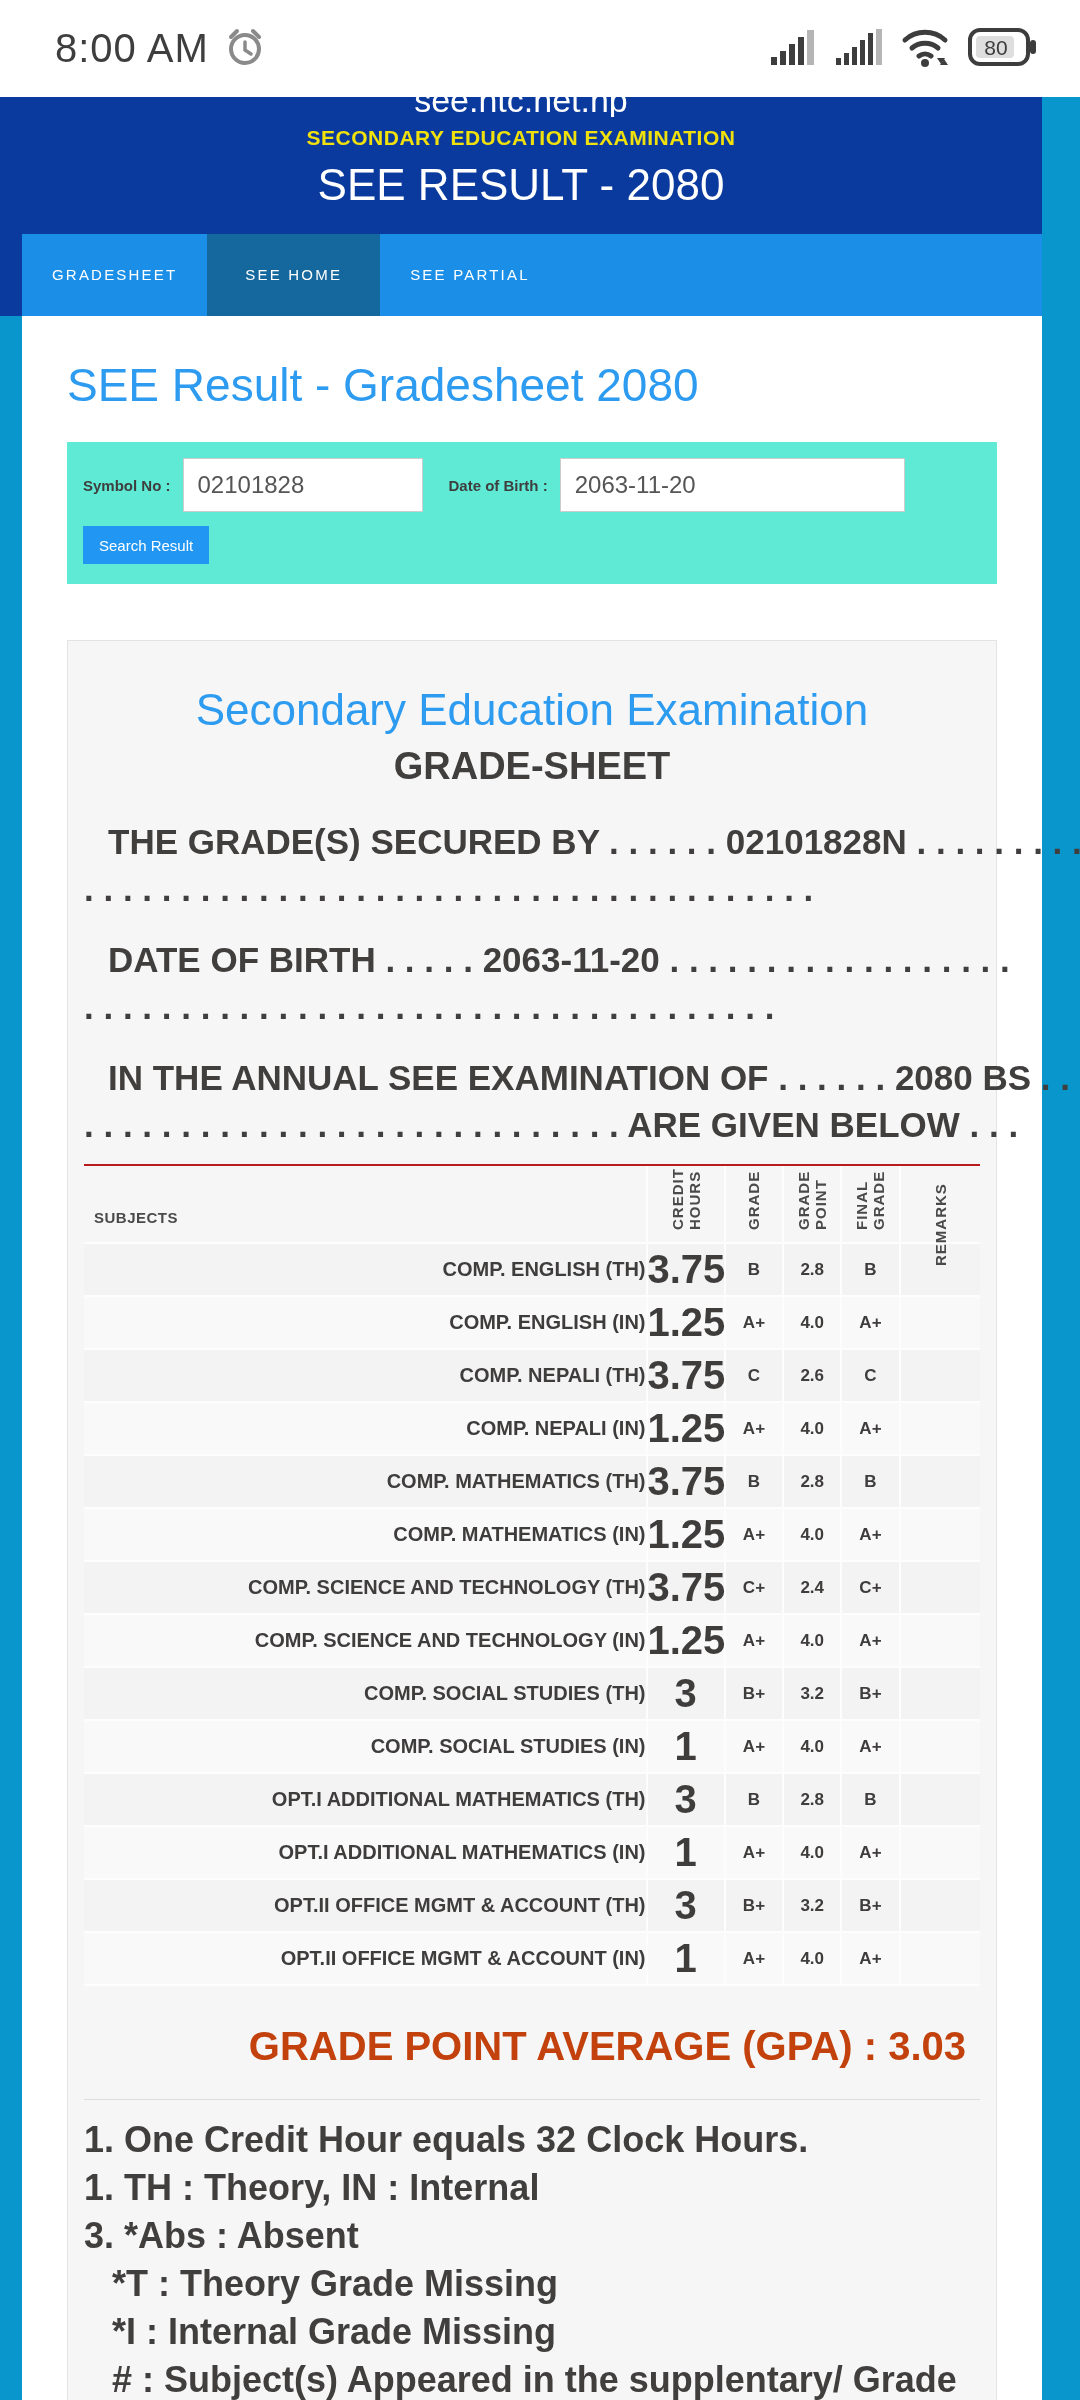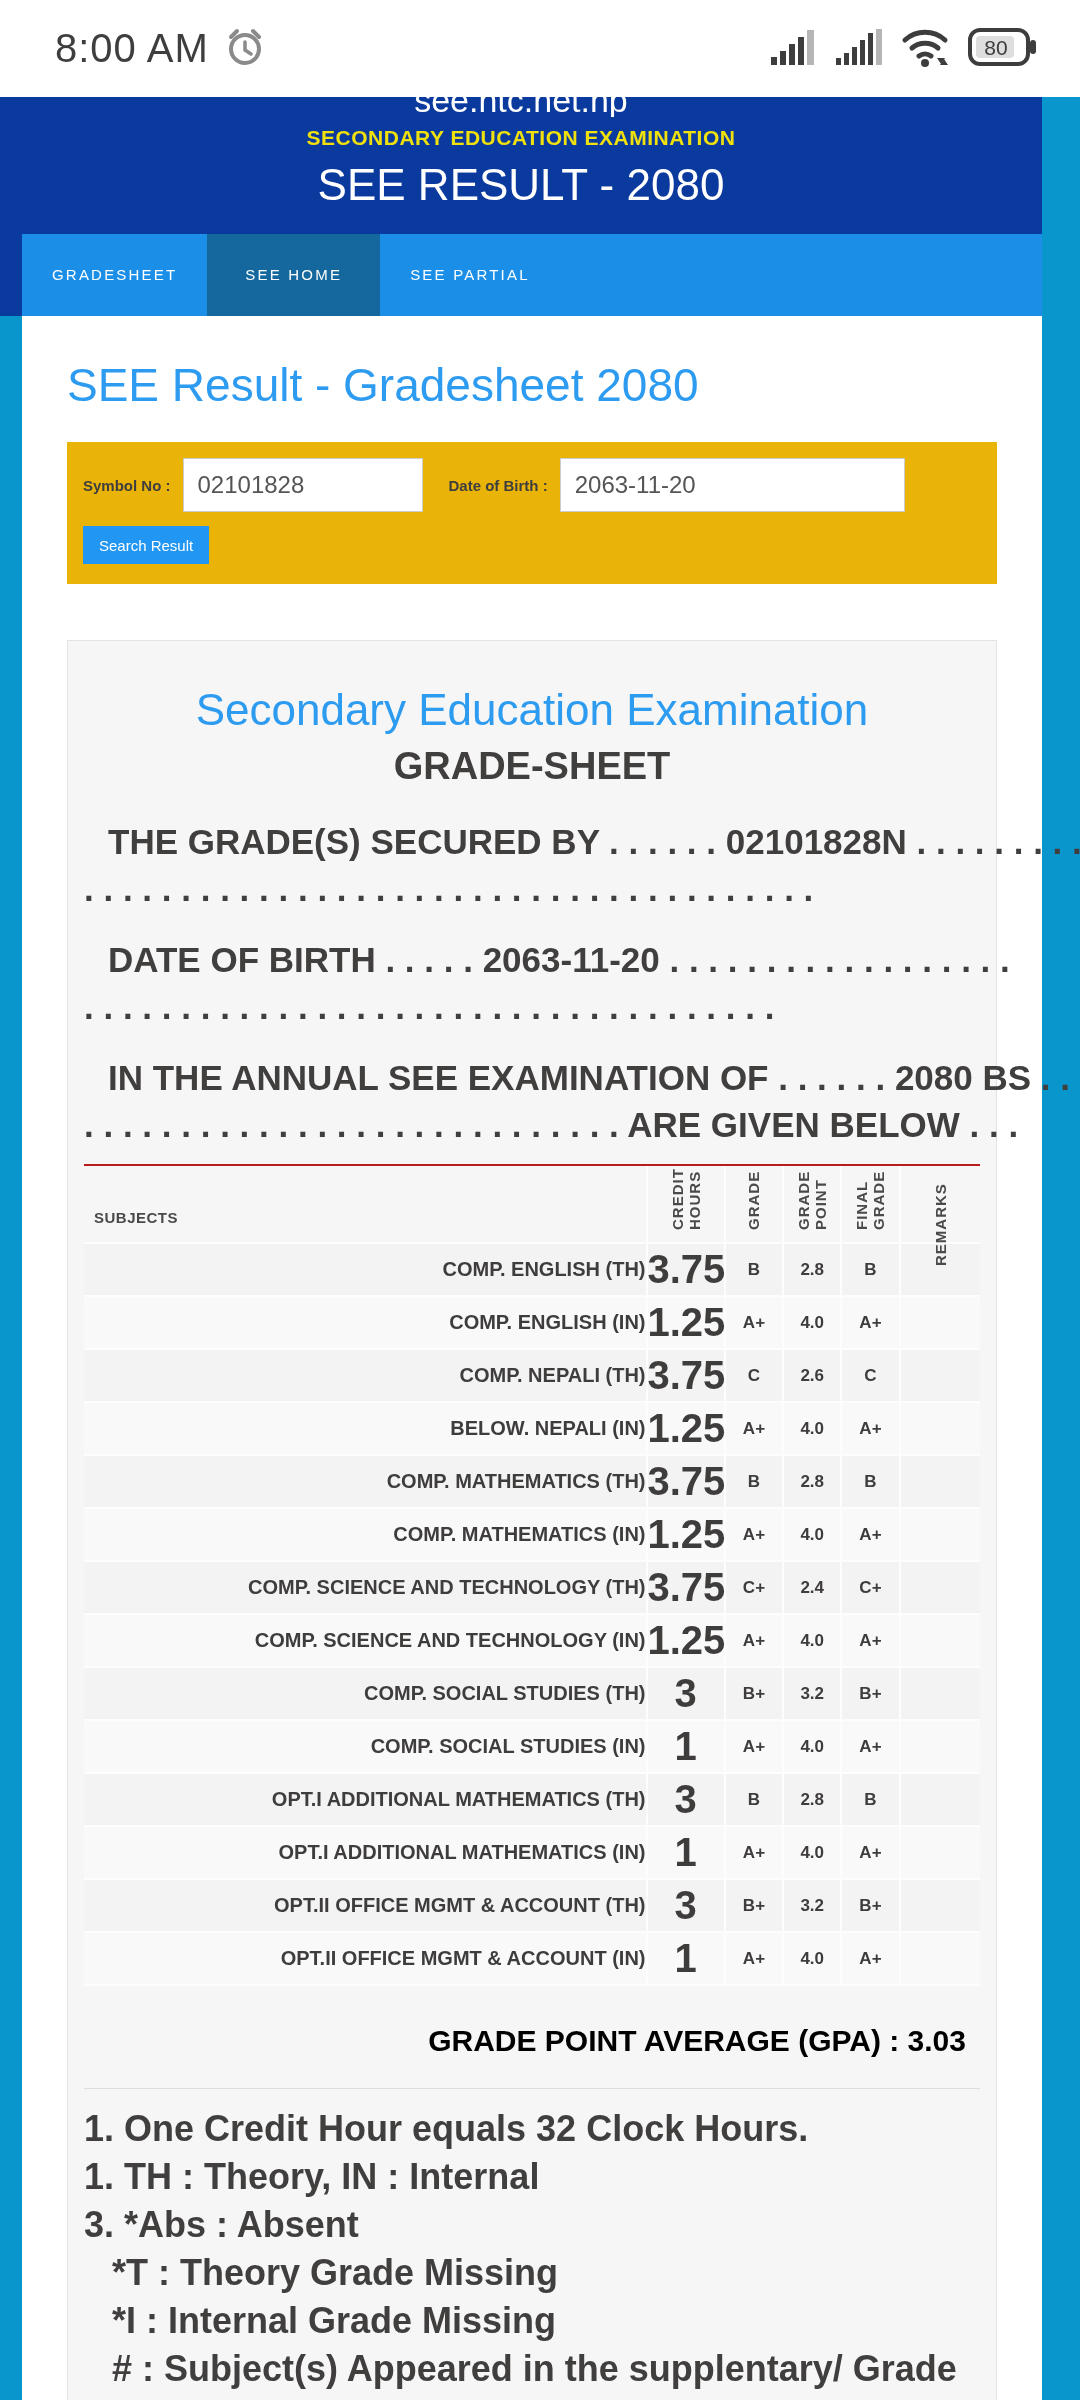--- a/index.html
+++ b/index.html
@@ -22,21 +22,21 @@
   .url { font-size:34px; font-weight:400; color:#fefefe; margin-top:-16px; }
   .hdr-subtitle { color:#f0e10c; font-size:21px; font-weight:700; letter-spacing:.5px; margin-top:9px; }
   .hdr-title { font-size:44px; font-weight:400; margin-top:10px; }
   .nav { margin-left:22px; margin-top:24px; background:#1b8fe8; height:82px; display:flex; }
   .tab { line-height:82px; padding:0 30px; font-size:15px; letter-spacing:2.2px;
     color:#ffffff; cursor:pointer; white-space:nowrap; }
   .tab.active { background:#15689e; padding:0 38px; }
   
   .main { margin:0 38px 0 22px; background:#ffffff; padding:30px 45px 60px; min-height:2100px; }
   h1.page-title { font-size:46px; color:#2d9bf0; font-weight:400; margin:12px 0 30px; }
-  .form-panel { background:#eab308; padding:16px 16px 20px; }
+  .form-panel { background:#5eead4; padding:16px 16px 20px; }
   .form-row { display:flex; align-items:center; }
   .f-label { font-size:15px; font-weight:700; color:#3e3e3e; margin-right:12px; white-space:nowrap; }
   .f-label.second { margin-left:26px; }
   .f-input { height:54px; border:1px solid #cccccc; background:#fff; font-size:24px;
     color:#555; padding:0 14px; font-family:"Liberation Sans",sans-serif; }
   .f-input.symbol { width:240px; }
   .f-input.dob { width:345px; }
   .search-btn { margin-top:14px; background:#2196f3; color:#fff; border:0; font-size:15px;
     height:38px; padding:0 16px; cursor:pointer; font-family:"Liberation Sans",sans-serif; }
   
@@ -65,21 +65,21 @@
   .grades th:last-child .vh { height:96px; margin-bottom:-36px; }
   .grades td { height:53px; border-bottom:2px solid #fdfdfd; color:#3f3c3c; }
   .grades td + td { border-left:2px solid #fdfdfd; }
   .grades th + th { border-left:2px solid #fdfdfd; }
   .grades tbody tr:nth-child(odd)  { background:#f3f3f4; }
   .grades tbody tr:nth-child(even) { background:#f9f9fa; }
   .grades td.subject { text-align:right; padding-left:10px; font-size:20px; font-weight:700; }
   .grades td.credit  { text-align:center; font-size:40px; font-weight:700; }
   .grades td.small   { text-align:center; font-size:17px; font-weight:700; }
   
-  .gpa { margin-top:38px; font-size:30px; font-weight:700; color:#000000;
+  .gpa { margin-top:38px; font-size:40px; font-weight:700; color:#c2410c;
     text-align:right; padding-right:14px; }
   .gpa-divider { border-top:1px solid #dddddd; margin-top:30px; }
   .notes { padding-top:16px; }
   .note { font-size:36px; font-weight:700; color:#413e3e; line-height:48px; }
   .note.indent { text-indent:28px; }
 </style>
 </head>
 <body>
 
 <div class="statusbar">
@@ -219,21 +219,21 @@
           </tr>
           <tr>
             <td class="subject">COMP. NEPALI (TH)</td>
             <td class="credit">3.75</td>
             <td class="small">C</td>
             <td class="small">2.6</td>
             <td class="small">C</td>
             <td class="small"></td>
           </tr>
           <tr>
-            <td class="subject">BELOW. NEPALI (IN)</td>
+            <td class="subject">COMP. NEPALI (IN)</td>
             <td class="credit">1.25</td>
             <td class="small">A+</td>
             <td class="small">4.0</td>
             <td class="small">A+</td>
             <td class="small"></td>
           </tr>
           <tr>
             <td class="subject">COMP. MATHEMATICS (TH)</td>
             <td class="credit">3.75</td>
             <td class="small">B</td>

